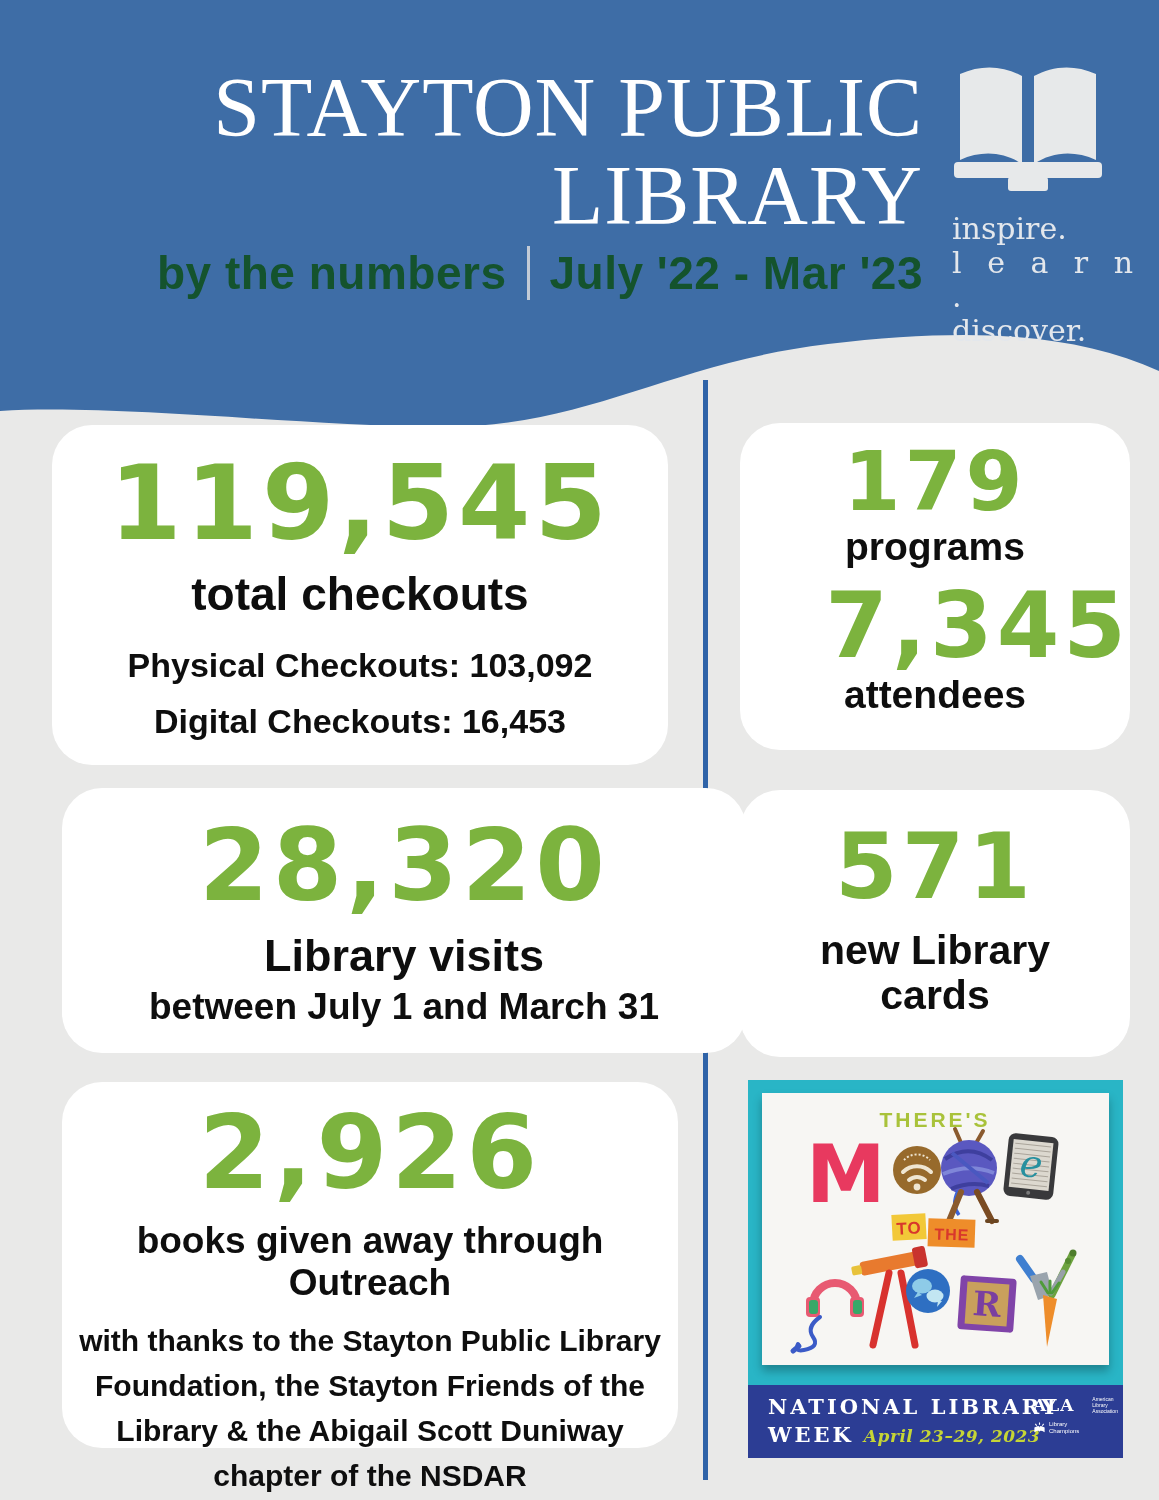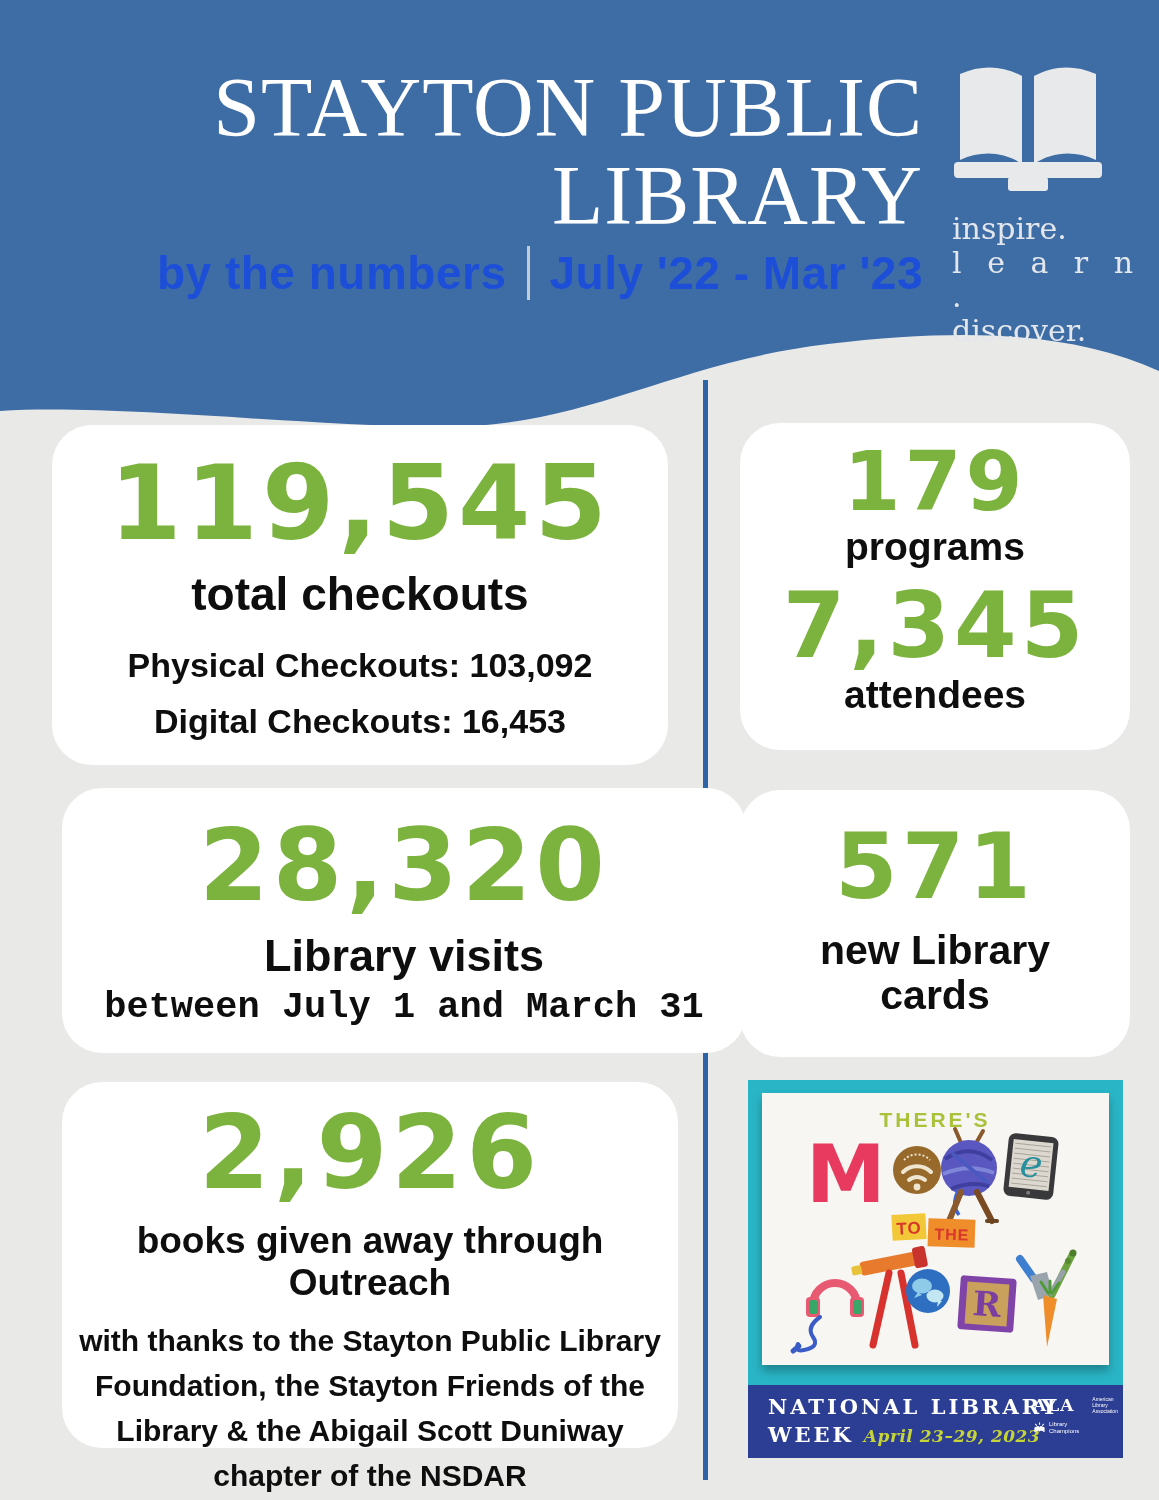--- a/index.html
+++ b/index.html
@@ -7,21 +7,21 @@
   .page{position:relative;width:1159px;height:1500px;overflow:hidden;background:#e9e9e8;}
 
   
   .header-wave{position:absolute;left:0;top:0;}
   .header-title{position:absolute;left:110px;top:64px;width:813px;text-align:right;
     color:#ffffff;font-family:"Liberation Serif",serif;font-weight:400;
     font-size:84px;line-height:88px;letter-spacing:1px;}
   .header-title span{display:block;}
   .header-sub{position:absolute;left:112px;top:246px;width:811px;
     display:flex;justify-content:flex-end;align-items:center;gap:20px;
-    color:#1d4ed8;font-size:46px;font-weight:bold;letter-spacing:0.5px;}
+    color:#14532d;font-size:46px;font-weight:bold;letter-spacing:0.5px;}
   .sub-div{width:3px;height:54px;background:#c3cbd6;}
   .book-icon{position:absolute;left:947px;top:60px;}
   .tagline{position:absolute;left:952px;top:212px;color:#e3e7ec;
     font-family:"DejaVu Serif",serif;font-size:30px;line-height:34px;}
   .tagline .tg2{letter-spacing:8px;}
 
   
   .vdivider{position:absolute;left:703px;top:380px;width:5px;height:1100px;background:#2f63a8;}
 
   .card{position:absolute;background:#ffffff;border-radius:40px;text-align:center;color:#0e0e0e;}
@@ -29,26 +29,26 @@
   .lbl{font-weight:bold;}
 
   .card-l1{left:52px;top:425px;width:616px;height:340px;}
   .card-l1 .num{font-size:104px;margin-top:26px;}
   .card-l1 .lbl{font-size:46px;margin-top:12px;}
   .card-l1 .details{font-size:34px;font-weight:bold;margin-top:16px;line-height:1.65;}
 
   .card-r1{left:740px;top:423px;width:390px;height:327px;}
   .card-r1 .num.n1{font-size:82px;margin-top:18px;}
   .card-r1 .lbl{font-size:39px;margin-top:2px;}
-  .card-r1 .num.n2{font-size:90px;margin-top:12px;}
+  .card-r1 .num.n2{font-size:90px;margin-top:12px;text-align:right;}
 
   .card-l2{left:62px;top:788px;width:684px;height:265px;}
   .card-l2 .num{font-size:100px;margin-top:28px;}
   .card-l2 .lbl{font-size:45px;margin-top:14px;}
-  .card-l2 .sub{font-size:37px;font-weight:bold;margin-top:4px;font-family:Liberation Mono, monospace;}
+  .card-l2 .sub{font-size:37px;font-weight:bold;margin-top:4px;}
 
   .card-r2{left:740px;top:790px;width:390px;height:267px;}
   .card-r2 .num{font-size:90px;margin-top:32px;}
   .card-r2 .lbl{font-size:41px;margin-top:16px;line-height:1.1;padding:0 50px;}
 
   .card-l3{left:62px;top:1082px;width:616px;height:366px;}
   .card-l3 .num{font-size:102px;margin-top:20px;}
   .card-l3 .lbl{font-size:37px;margin-top:16px;}
   .card-l3 .sub{font-size:30px;font-weight:bold;margin-top:14px;line-height:1.5;padding:0 12px;}
 

